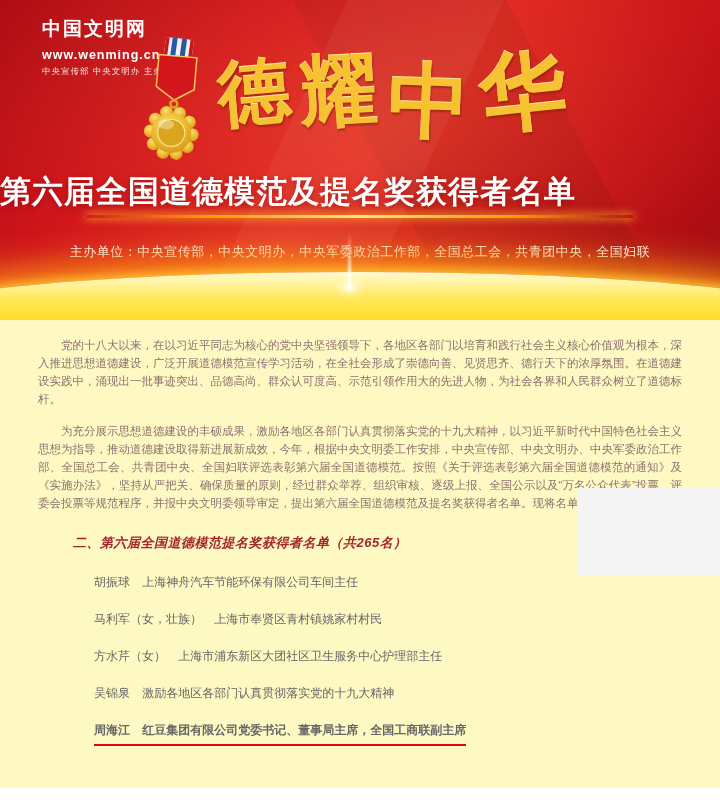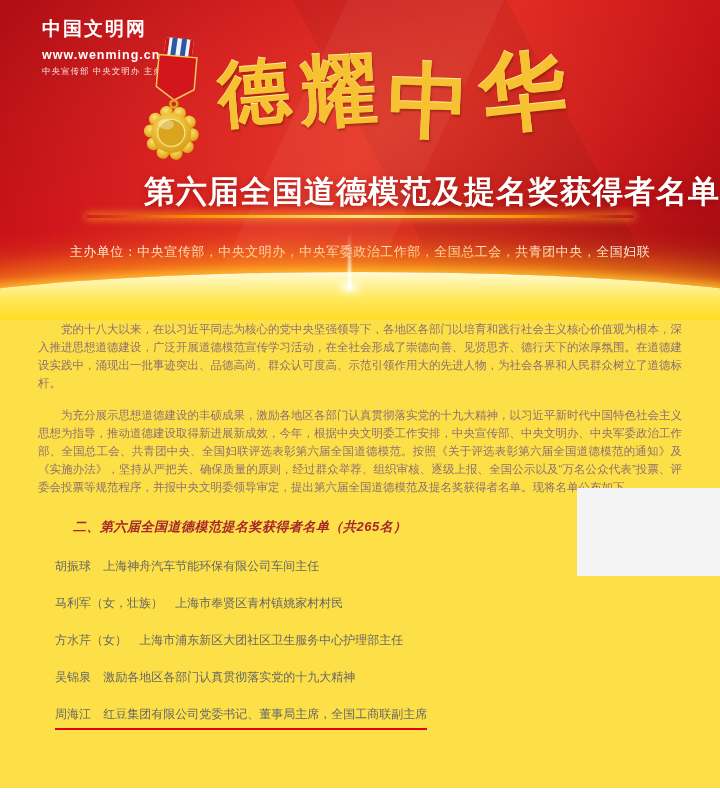--- a/index.html
+++ b/index.html
@@ -28,21 +28,21 @@
     font-family:"DejaVu Serif", serif; font-weight:900; line-height:1;
     color:#f7c231;
     text-shadow:0 -1px 0 #ffeb9a, 1px 2px 2px rgba(120,30,0,0.55);
   }
   .cal.c0 { font-size:72px; transform:rotate(-5deg); }
   .cal.c1 { font-size:78px; transform:translateY(-4px) rotate(-3deg); }
   .cal.c2 { font-size:82px; transform:translateY(4px) rotate(2deg); }
   .cal.c3 { font-size:86px; transform:translateY(-8px) rotate(-6deg); }
 
   .main-title {
-    position:absolute; top:171px; left:0; width:720px; text-align:right;
+    position:absolute; top:171px; left:0; width:720px; text-align:left;
     color:#ffffff; font-size:31px; font-weight:bold; letter-spacing:1px;
     text-shadow:0 2px 6px rgba(110,0,0,0.45);
   }
   .flare {
     position:absolute; top:215px; left:12%; width:76%; height:3px; border-radius:2px;
     background:linear-gradient(90deg, transparent, #ff9d00 22%, #ffe87a 50%, #ff9d00 78%, transparent);
     box-shadow:0 0 8px 1px rgba(255,190,40,0.8);
   }
   .organizers {
     position:absolute; top:243px; left:0; width:720px; text-align:center;
@@ -64,34 +64,34 @@
     position:absolute; left:48.3%; bottom:30px; width:3px; height:58px;
     background:linear-gradient(180deg, transparent, #ffffff 80%);
     filter:blur(0.8px);
   }
   .beam::after {
     content:""; position:absolute; left:-14px; bottom:-8px; width:31px; height:22px;
     background:radial-gradient(ellipse closest-side, rgba(255,255,255,0.95), rgba(255,255,230,0.35) 55%, transparent);
   }
 
   
-  .content { position:relative; width:720px; height:480px; background:#fde047; }
+  .content { position:relative; width:720px; height:480px; background:#fef9c3; padding-top:16px; }
   .para {
     margin:0 38px 14px 38px; text-indent:2em; text-align:justify;
     font-size:11.5px; line-height:18px; color:#8e7070;
   }
   .section-heading {
     margin:22px 0 0 73px; font-size:13px; font-weight:bold; color:#a5262c; letter-spacing:0.5px;font-style:italic;
   }
-  .winner-list { margin-left:55px; }
+  .winner-list { margin-left:94px; }
   .list-item { margin-top:24px; font-size:12px; color:#666; line-height:13px; }
   .winner-name { color:#666; }
   .winner-desc { margin-left:9px; color:#666; }
   .row-inner { display:inline-block; }
-  .row-inner.underlined { border-bottom:2.5px solid #e60012; padding-bottom:7px; }
+  .row-inner.underlined { border-bottom:2.5px solid #e60012; padding-bottom:7px;font-weight:bold; }
   .right-panel { position:absolute; right:0; top:168px; width:143px; height:88px; background:#f4f4f5; }
 </style>
 </head>
 <body>
 
 <div class="page">
 
   <header class="banner">
 
     <div class="logo">

